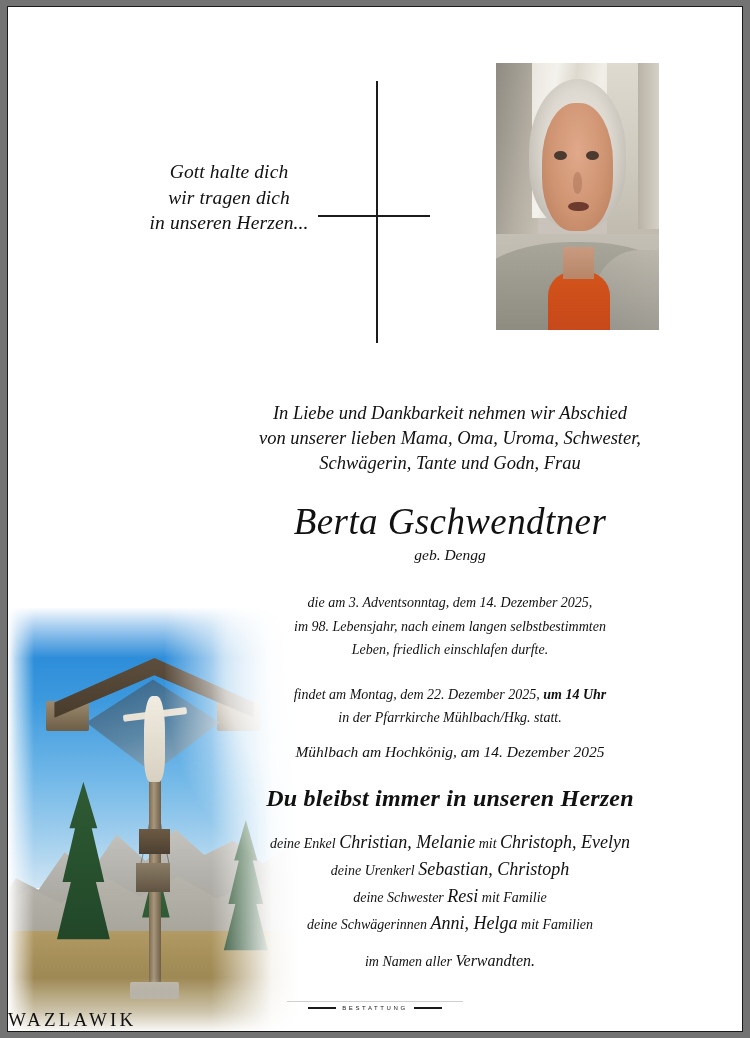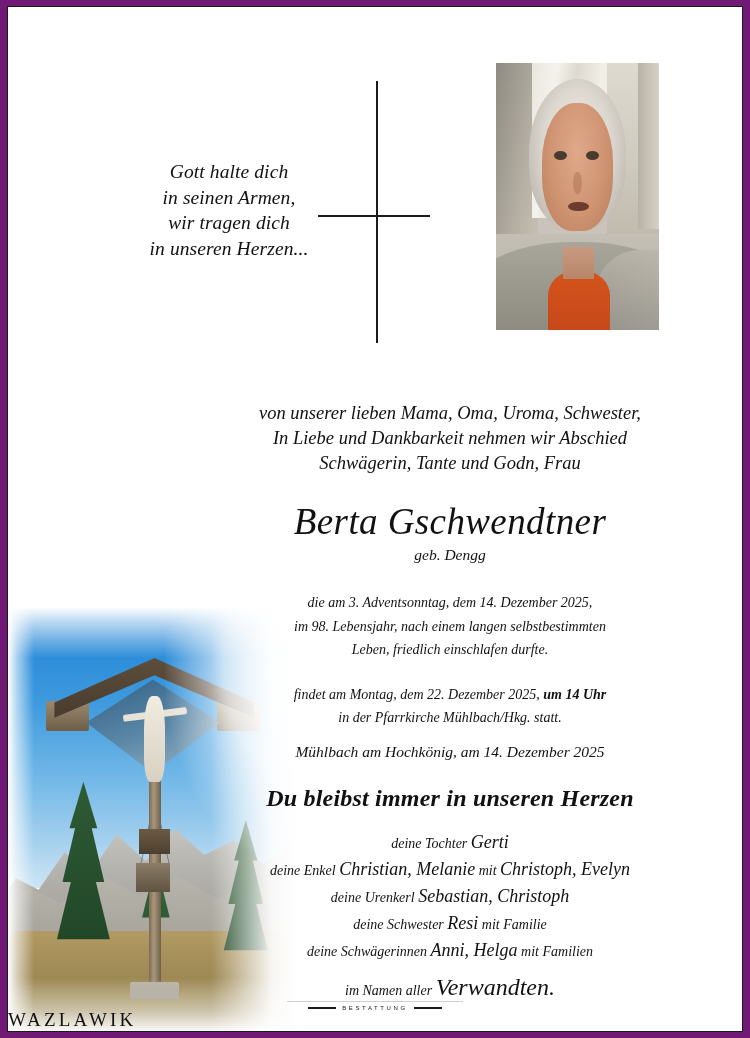--- a/index.html
+++ b/index.html
@@ -9,21 +9,21 @@
     background:#ffffff;
     font-family:"Liberation Serif", serif;
     color:#111;
     overflow:hidden;
   }
   .card{
     position:relative;
     width:750px;height:1038px;
     box-sizing:border-box;
     padding:6px 7px 0 7px;
-    background:#701a75;
+    background:#737373;
   }
   .frame{
     position:relative;
     width:100%;height:1026px;
     box-sizing:border-box;
     border:1.4px solid #1a1a1a;
     background:#fff;
     overflow:hidden;
   }
 
@@ -242,21 +242,21 @@
     font-size:14px;
     white-space:nowrap;
     margin-bottom:3px;
   }
   .family .fline .nm{font-size:18px;}
   .family .closing{
     margin-top:13px;
     font-size:14px;
     white-space:nowrap;
   }
-  .family .closing .nm{font-size:24px;}
+  .family .closing .nm{font-size:16px;}
 
   
   .footer{
     position:absolute;
     left:0; right:0; bottom:-6px;
     text-align:left;
     margin-top:8px;
   }
   .logo-top{
     display:flex;align-items:center;justify-content:center;
@@ -291,21 +291,20 @@
   }
 </style>
 </head>
 <body>
 
 <div class="card">
   <div class="frame">
 
     <div class="verse">
       <div>Gott halte dich</div>
-      <div>in seinen Armen,</div>
       <div>wir tragen dich</div>
       <div>in unseren Herzen...</div>
     </div>
 
     <div class="cross">
       <div class="vbar"></div>
       <div class="hbar"></div>
     </div>
 
     <div class="photo">
@@ -351,22 +350,22 @@
         <div class="cx-plaque"></div>
         <div class="cx-box"></div>
       </div>
       <div class="ls-glow"></div>
       <div class="ls-fade"></div>
     </div>
 
     <div class="maintext">
 
       <div class="intro">
+        <div>In Liebe und Dankbarkeit nehmen wir Abschied</div>
         <div>von unserer lieben Mama, Oma, Uroma, Schwester,</div>
-        <div>In Liebe und Dankbarkeit nehmen wir Abschied</div>
         <div>Schwägerin, Tante und Godn, Frau</div>
       </div>
 
       <div class="name">Berta Gschwendtner</div>
       <div class="maiden">geb. Dengg</div>
 
       <div class="para para1">
         <div>die am 3. Adventsonntag, dem 14. Dezember 2025,</div>
         <div>im 98. Lebensjahr, nach einem langen selbstbestimmten</div>
         <div>Leben, friedlich einschlafen durfte.</div>
@@ -375,21 +374,20 @@
       <div class="para para2">
         <div><span>findet am Montag, dem 22. Dezember 2025, </span><b>um 14 Uhr</b></div>
         <div>in der Pfarrkirche Mühlbach/Hkg. statt.</div>
       </div>
 
       <div class="place">Mühlbach am Hochkönig, am 14. Dezember 2025</div>
 
       <div class="motto">Du bleibst immer in unseren Herzen</div>
 
       <div class="family">
-        <div class="fline"><span>deine Tochter </span><span class="nm">Gerti</span><span></span></div>
         <div class="fline"><span>deine Enkel </span><span class="nm">Christian, Melanie</span><span> mit </span><span class="nm">Christoph, Evelyn</span></div>
         <div class="fline"><span>deine Urenkerl </span><span class="nm">Sebastian, Christoph</span><span></span></div>
         <div class="fline"><span>deine Schwester </span><span class="nm">Resi</span><span> mit Familie</span></div>
         <div class="fline"><span>deine Schwägerinnen </span><span class="nm">Anni, Helga</span><span> mit Familien</span></div>
         <div class="closing"><span>im Namen aller </span><span class="nm">Verwandten.</span></div>
       </div>
     </div>
 
     <div class="footer">
       <div class="footer-rule"></div>

